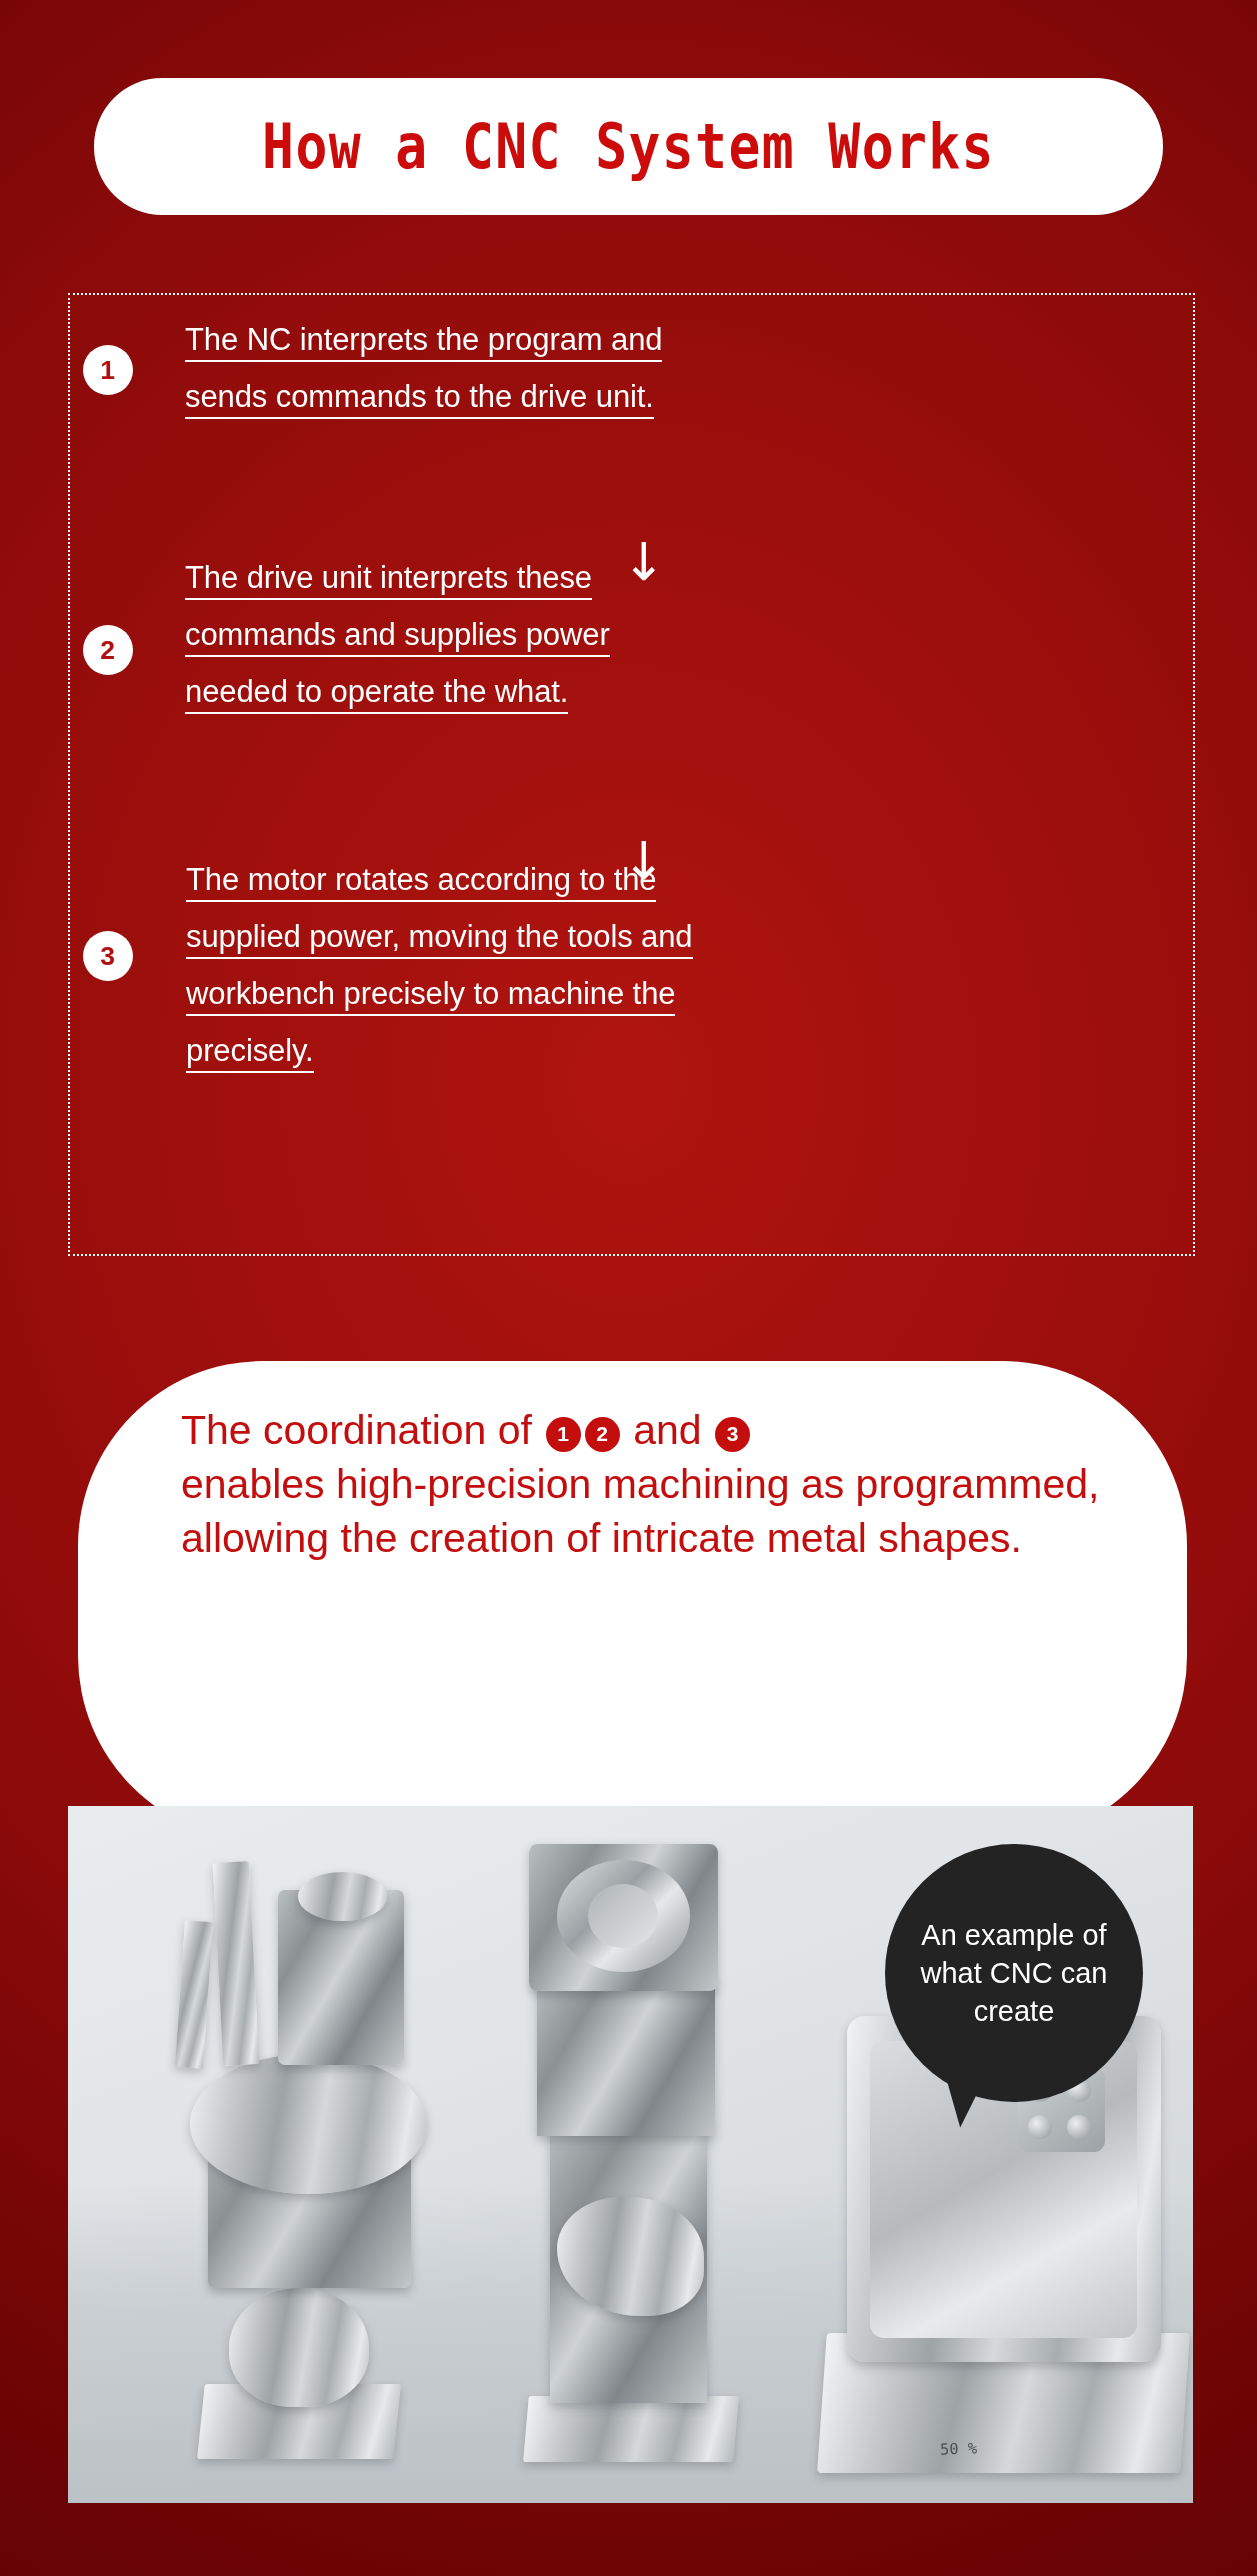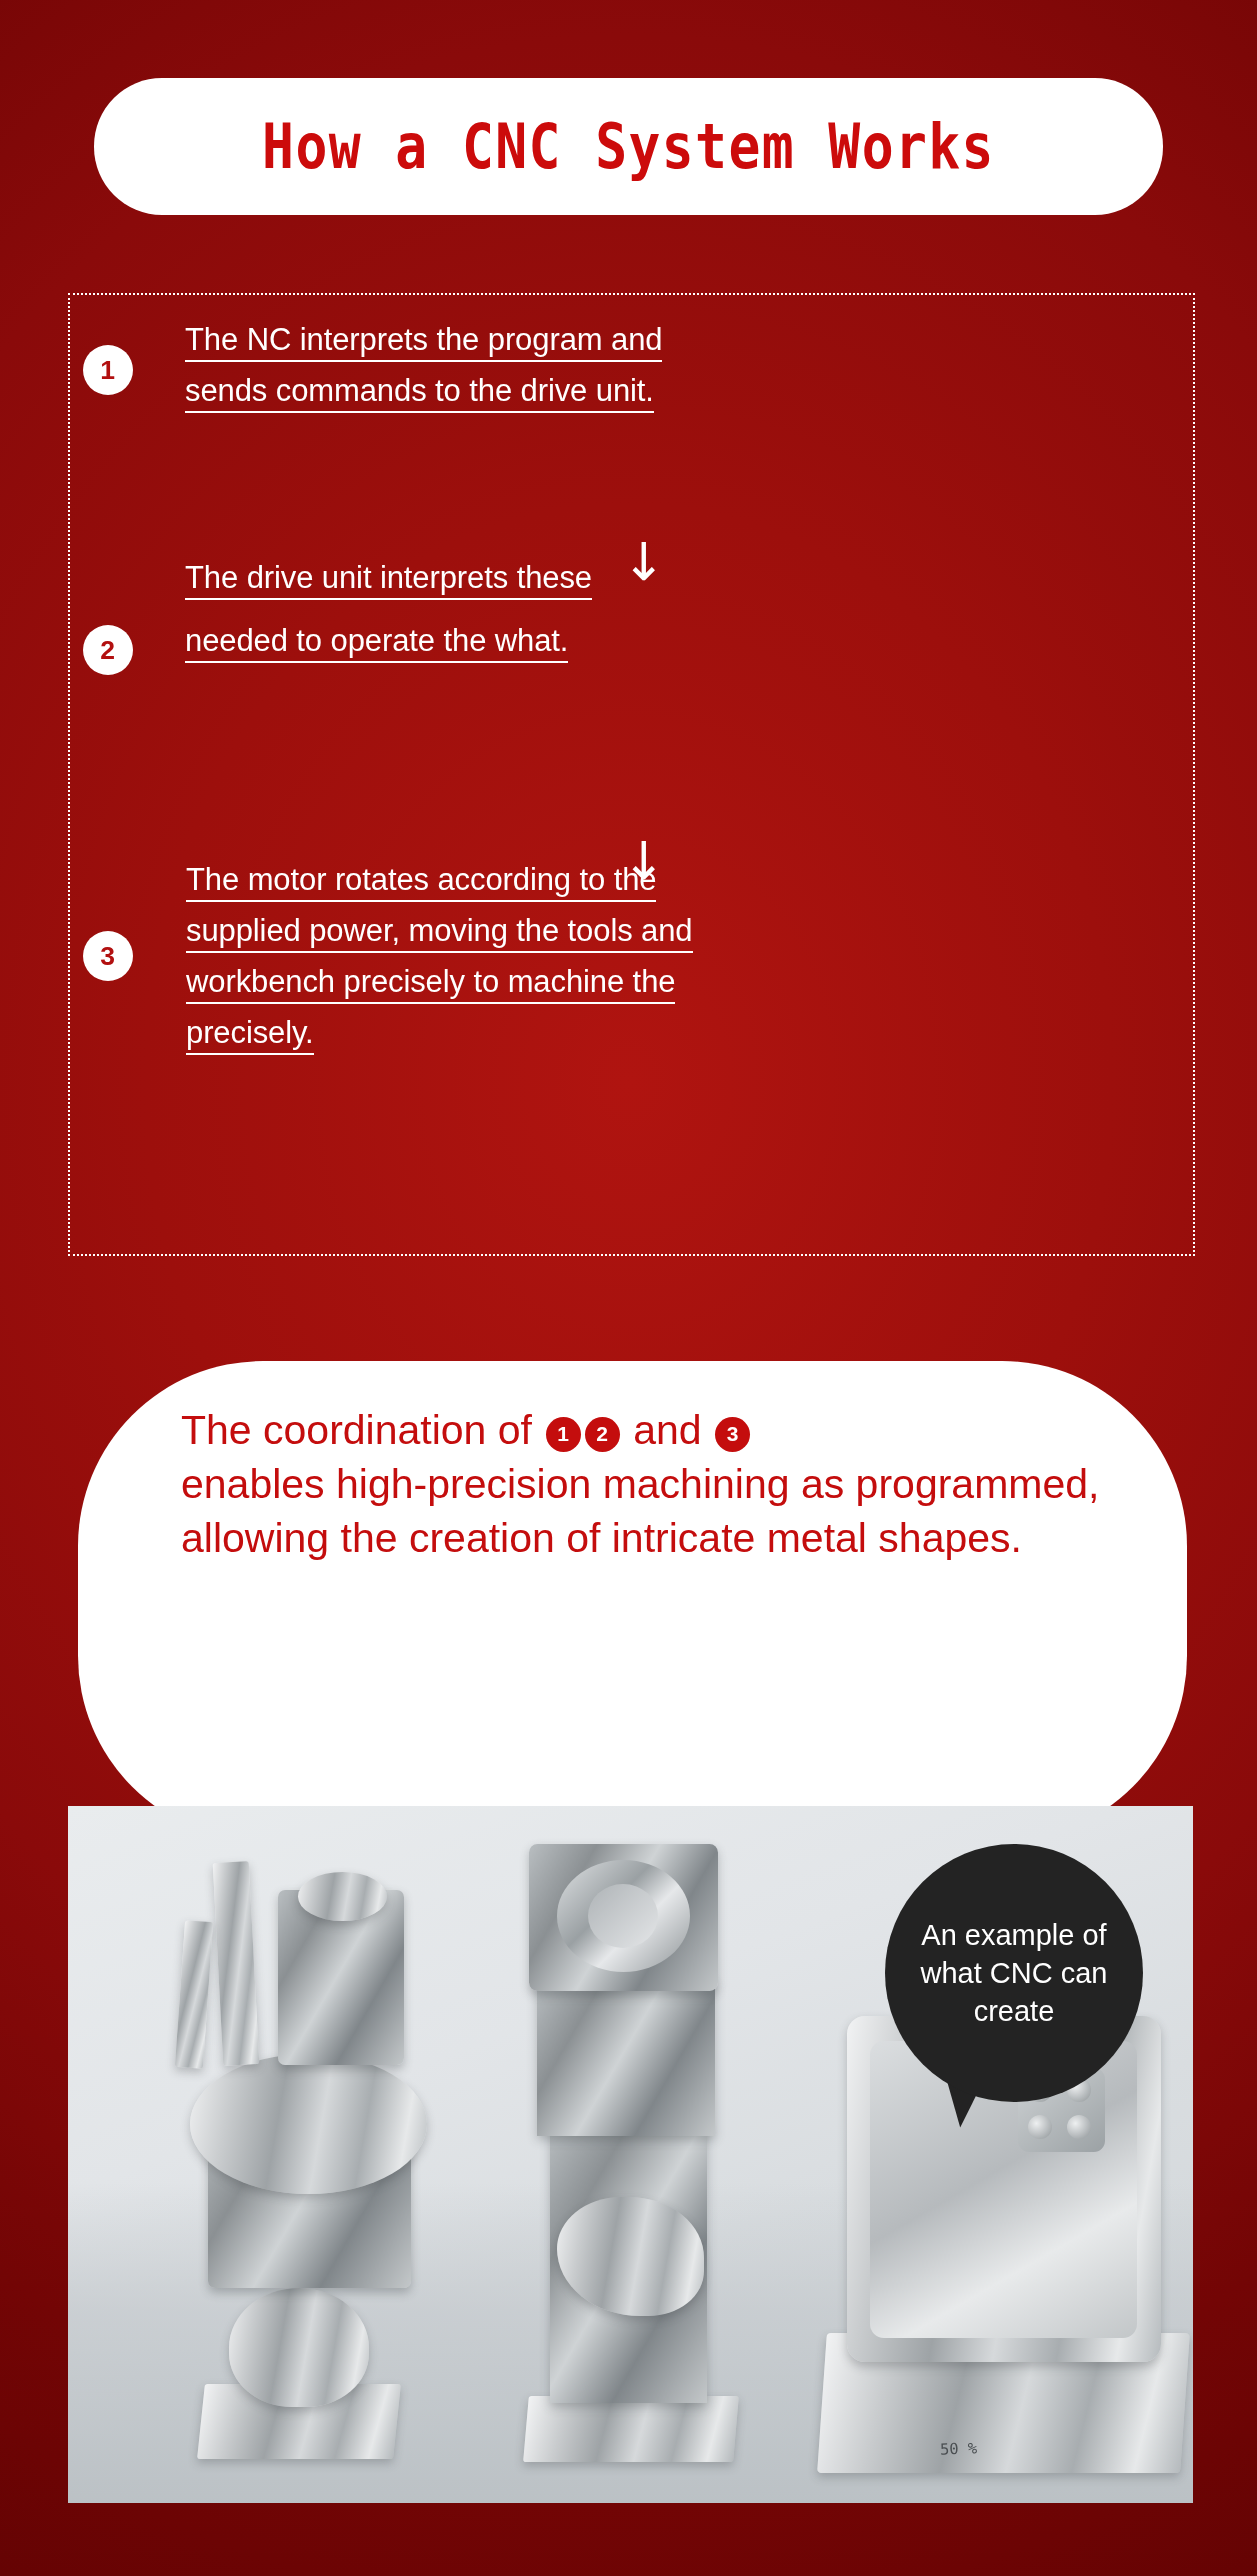--- a/index.html
+++ b/index.html
@@ -76,21 +76,21 @@
     font-family: "Liberation Sans", sans-serif;
   }
   .step-lines {
     position: absolute;
     color: #ffffff;
   }
   .step-line {
     font-size: 31px;
     line-height: 1.0;
     padding-bottom: 4.9px;
-    margin-bottom: 13px;
+    margin-bottom: 19px;
     border-bottom: 2.1px solid #ffffff;
     display: inline-block;
     white-space: nowrap;
     font-weight: 500;
     letter-spacing: -0.1px;
   }
 
   .arrow {
     position: absolute;
     color: #ffffff;
@@ -244,21 +244,21 @@
         <div class="step-line">sends commands to the drive unit.</div>
       </div>
     </div>
 
     <div class="arrow" style="left:552px; top:241px;">↓</div>
 
     <div class="step">
       <div class="step-badge" style="left:12.6px; top:330px;">2</div>
       <div class="step-lines" style="left:115px; top:267px;">
         <div class="step-line">The drive unit interprets these</div><br>
-        <br>
+        <div class="step-line">commands and supplies power</div><br>
         <div class="step-line">needed to operate the what.</div>
       </div>
     </div>
 
     <div class="arrow" style="left:552px; top:540px;">↓</div>
 
     <div class="step">
       <div class="step-badge" style="left:12.6px; top:636px;">3</div>
       <div class="step-lines" style="left:116px; top:569px;">
         <div class="step-line">The motor rotates according to the</div><br>

